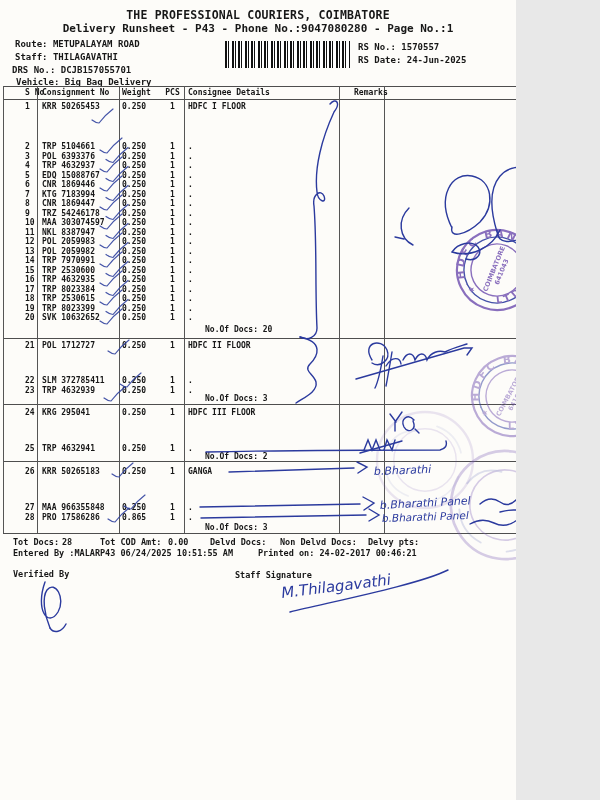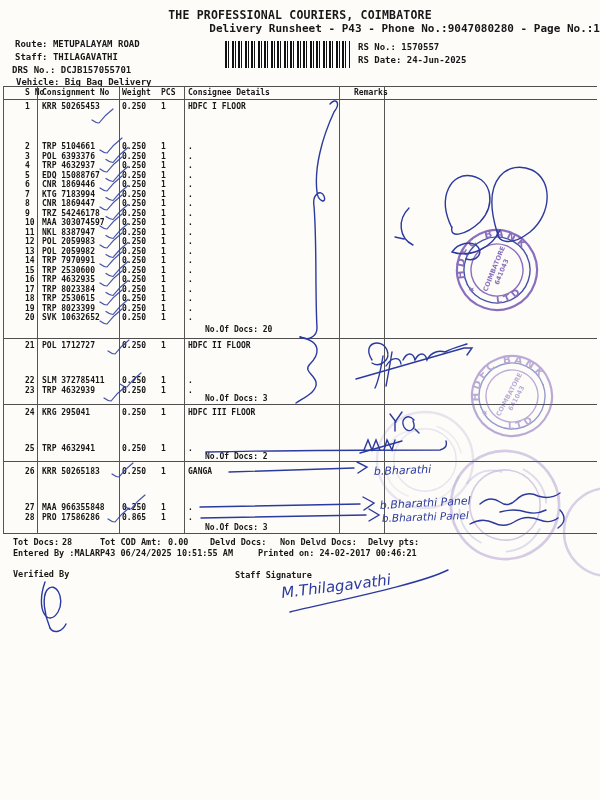--- a/index.html
+++ b/index.html
@@ -1,34 +1,34 @@
 <!DOCTYPE html>
 <html><head>
 <meta charset="utf-8">
 <style>
   html,body{margin:0;padding:0;background:#e8e8e8;}
-  .page{position:relative;width:600px;height:800px;background:#fdfcf9;overflow:hidden;
+  .page{position:relative;width:516px;height:800px;background:#fdfcf9;overflow:hidden;
         font-family:"DejaVu Sans Mono",monospace;color:#171717;font-weight:700;}
   .abs{position:absolute;}
   
   .title{left:0;right:0;top:8px;text-align:center;font-size:11.5px;letter-spacing:.2px;}
-  .subtitle{left:0;right:0;top:22px;text-align:right;font-size:11px;}
+  .subtitle{left:0;right:0;top:22px;text-align:center;font-size:11px;}
   .meta{font-size:9px;white-space:nowrap;}
   .barcode{left:225px;top:41px;width:125px;height:27px;
     background:repeating-linear-gradient(90deg,#111 0 2px,#fff 2px 3px,#111 3px 4px,#fff 4px 7px,#111 7px 9px,#fff 9px 10px,#111 10px 11px,#fff 11px 13px);}
   
   .hline{height:1px;background:#4e4e4e;left:3px;width:594px;}
   .vline{width:1px;background:#555;top:86px;height:447px;}
   
   .trow{position:absolute;left:3px;right:0;display:grid;
         grid-template-columns:34px 82px 42px 23px 155px 45px auto;
         font-size:8px;line-height:9.5px;height:9.5px;white-space:nowrap;}
   .thead{top:86px;height:13px;line-height:13px;}
   .c1{padding-left:22px}.c2{padding-left:5px}.c3{padding-left:3px}
-  .c4{text-align:left}.c5{padding-left:4px}.c6{padding-left:15px}.c7{padding-left:14px}
+  .c4{text-align:center}.c5{padding-left:4px}.c6{padding-left:15px}.c7{padding-left:14px}
   .g-rows{position:absolute;left:3px;right:0;}
   .g-rows .trow{position:relative;left:0;}
   .docs-note{position:absolute;left:205px;font-size:8px;}
   
   .f{font-size:8.5px;white-space:nowrap;}
   
   .ink{position:absolute;inset:0;pointer-events:none;}
   .ink path{fill:none;stroke:#2b3a9e;stroke-width:1.4;stroke-linecap:round;}
   #ticks path{stroke:#30419f;stroke-width:1.2;opacity:.9;}
   .hand{fill:#2b3a9e;font-family:"DejaVu Sans",sans-serif;font-style:italic;font-weight:400;}

